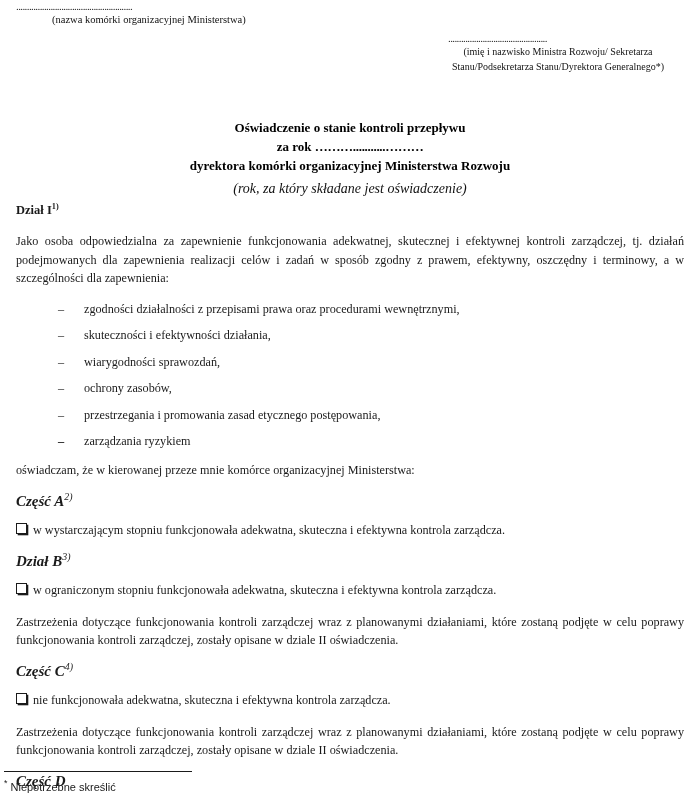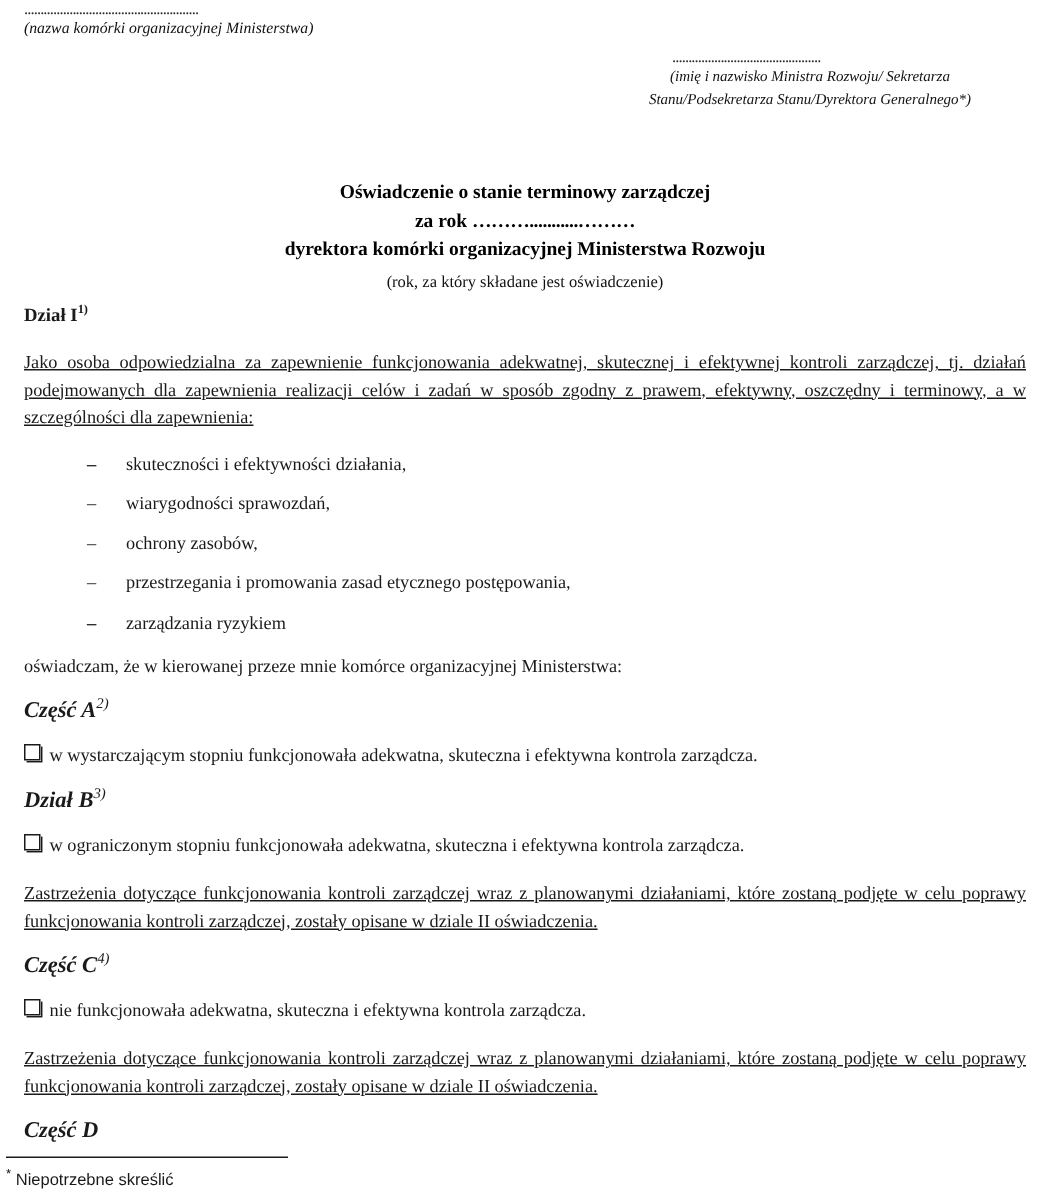--- a/index.html
+++ b/index.html
@@ -51,25 +51,25 @@
   .hdr-left .dotline {
     width: 320px;
   }
   .hdr-right .dotline {
     width: 190px;
     margin: 0 auto;
     text-align: left;
     padding-left: 6px;
   }
   .caption {
-    font-style: italic;
     font-size: 10.5px;
     line-height: 13px;
     color: #111;
     margin-top: 1px;
+    margin-left: 36px;
   }
   .hdr-right .caption {
     font-size: 10px;
     line-height: 13.5px;
   }
 
   
   .title-block {
     position: absolute;
     left: 0;
@@ -77,21 +77,22 @@
     width: 700px;
     text-align: center;
   }
   .title-line {
     font-weight: bold;
     font-size: 13px;
     line-height: 19px;
     color: #000;
   }
   .title-sub {
-    font-size: 11px;
+    font-style: italic;
+    font-size: 14px;
     line-height: 15px;
     margin-top: 6px;
     color: #111;
   }
   .year-dots {
     letter-spacing: -0.3px;
   }
 
   
   .body-wrap {
@@ -115,21 +116,20 @@
   .dzial sup { font-weight: bold; }
   .para {
     font-size: 12.2px;
     line-height: 18.5px;
     text-align: justify;
     margin: 0 0 13px 0;
   }
   .para-just {
     text-align: justify;
     text-justify: inter-word;
-    text-decoration: underline;
   }
   ul.dashlist {
     list-style: none;
     margin: 0 0 12px 0;
     padding: 0 0 0 42px;
   }
   ul.dashlist li {
     font-size: 12.2px;
     line-height: 16px;
     margin: 0 0 10.5px 0;
@@ -198,40 +198,41 @@
     <div class="caption">(nazwa komórki organizacyjnej Ministerstwa)</div>
   </div>
 
   <div class="hdr-right">
     <span class="dotline">..............................................</span>
     <div class="caption">(imię i nazwisko Ministra Rozwoju/ Sekretarza</div>
     <div class="caption">Stanu/Podsekretarza Stanu/Dyrektora Generalnego*)</div>
   </div>
 
   <div class="title-block">
-    <div class="title-line">Oświadczenie o stanie terminowy zarządczej</div>
+    <div class="title-line">Oświadczenie o stanie kontroli przepływu</div>
     <div class="title-line">
       <span>za rok</span>
       <span class="year-dots">………...........………</span>
     </div>
     <div class="title-line">dyrektora komórki organizacyjnej Ministerstwa Rozwoju</div>
     <div class="title-sub">(rok, za który składane jest oświadczenie)</div>
   </div>
 
   <div class="body-wrap">
 
     <div class="dzial">
       <span>Dział I</span><sup>1)</sup>
     </div>
 
     <p class="para para-just">Jako osoba odpowiedzialna za zapewnienie funkcjonowania adekwatnej, skutecznej i efektywnej kontroli zarządczej, tj. działań podejmowanych dla zapewnienia realizacji celów i zadań w sposób zgodny z prawem, efektywny, oszczędny i terminowy, a w szczególności dla zapewnienia:</p>
 
     <ul class="dashlist">
       <li>
         <span class="dash">–</span>
+        <span>zgodności działalności z przepisami prawa oraz procedurami wewnętrznymi,</span>
       </li>
       <li>
         <span class="dash">–</span>
         <span>skuteczności i efektywności działania,</span>
       </li>
       <li>
         <span class="dash">–</span>
         <span>wiarygodności sprawozdań,</span>
       </li>
       <li>

